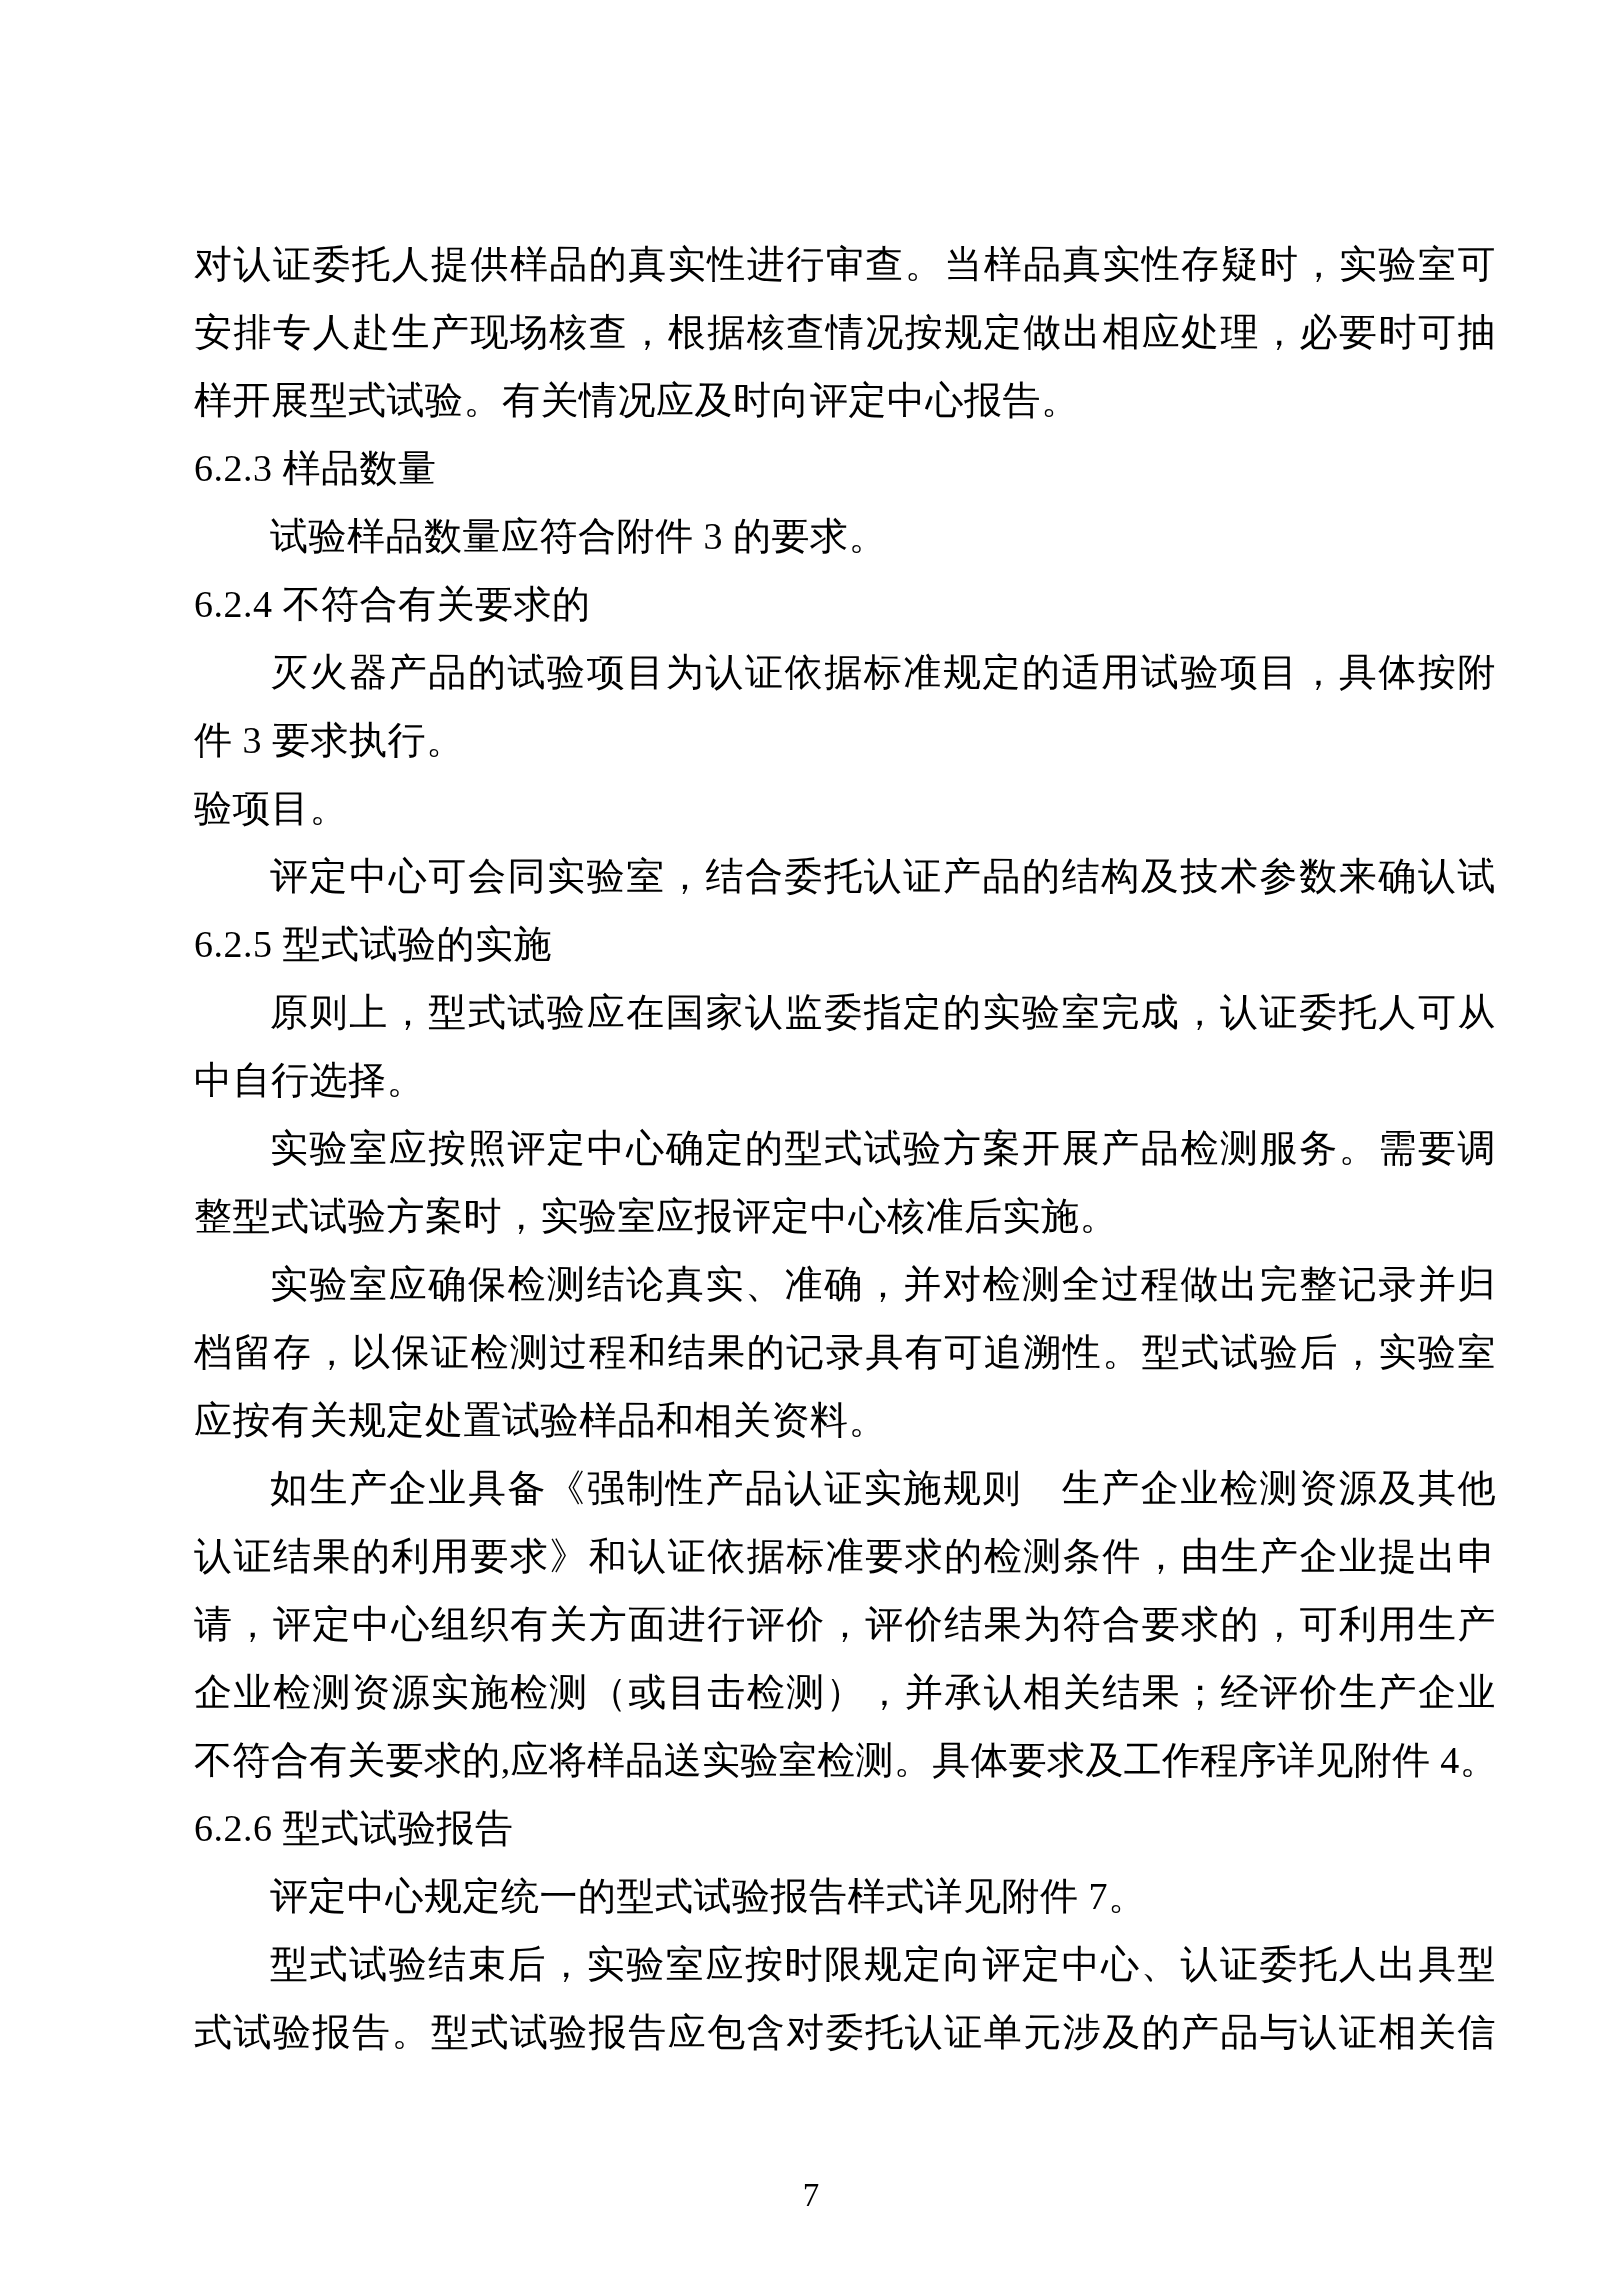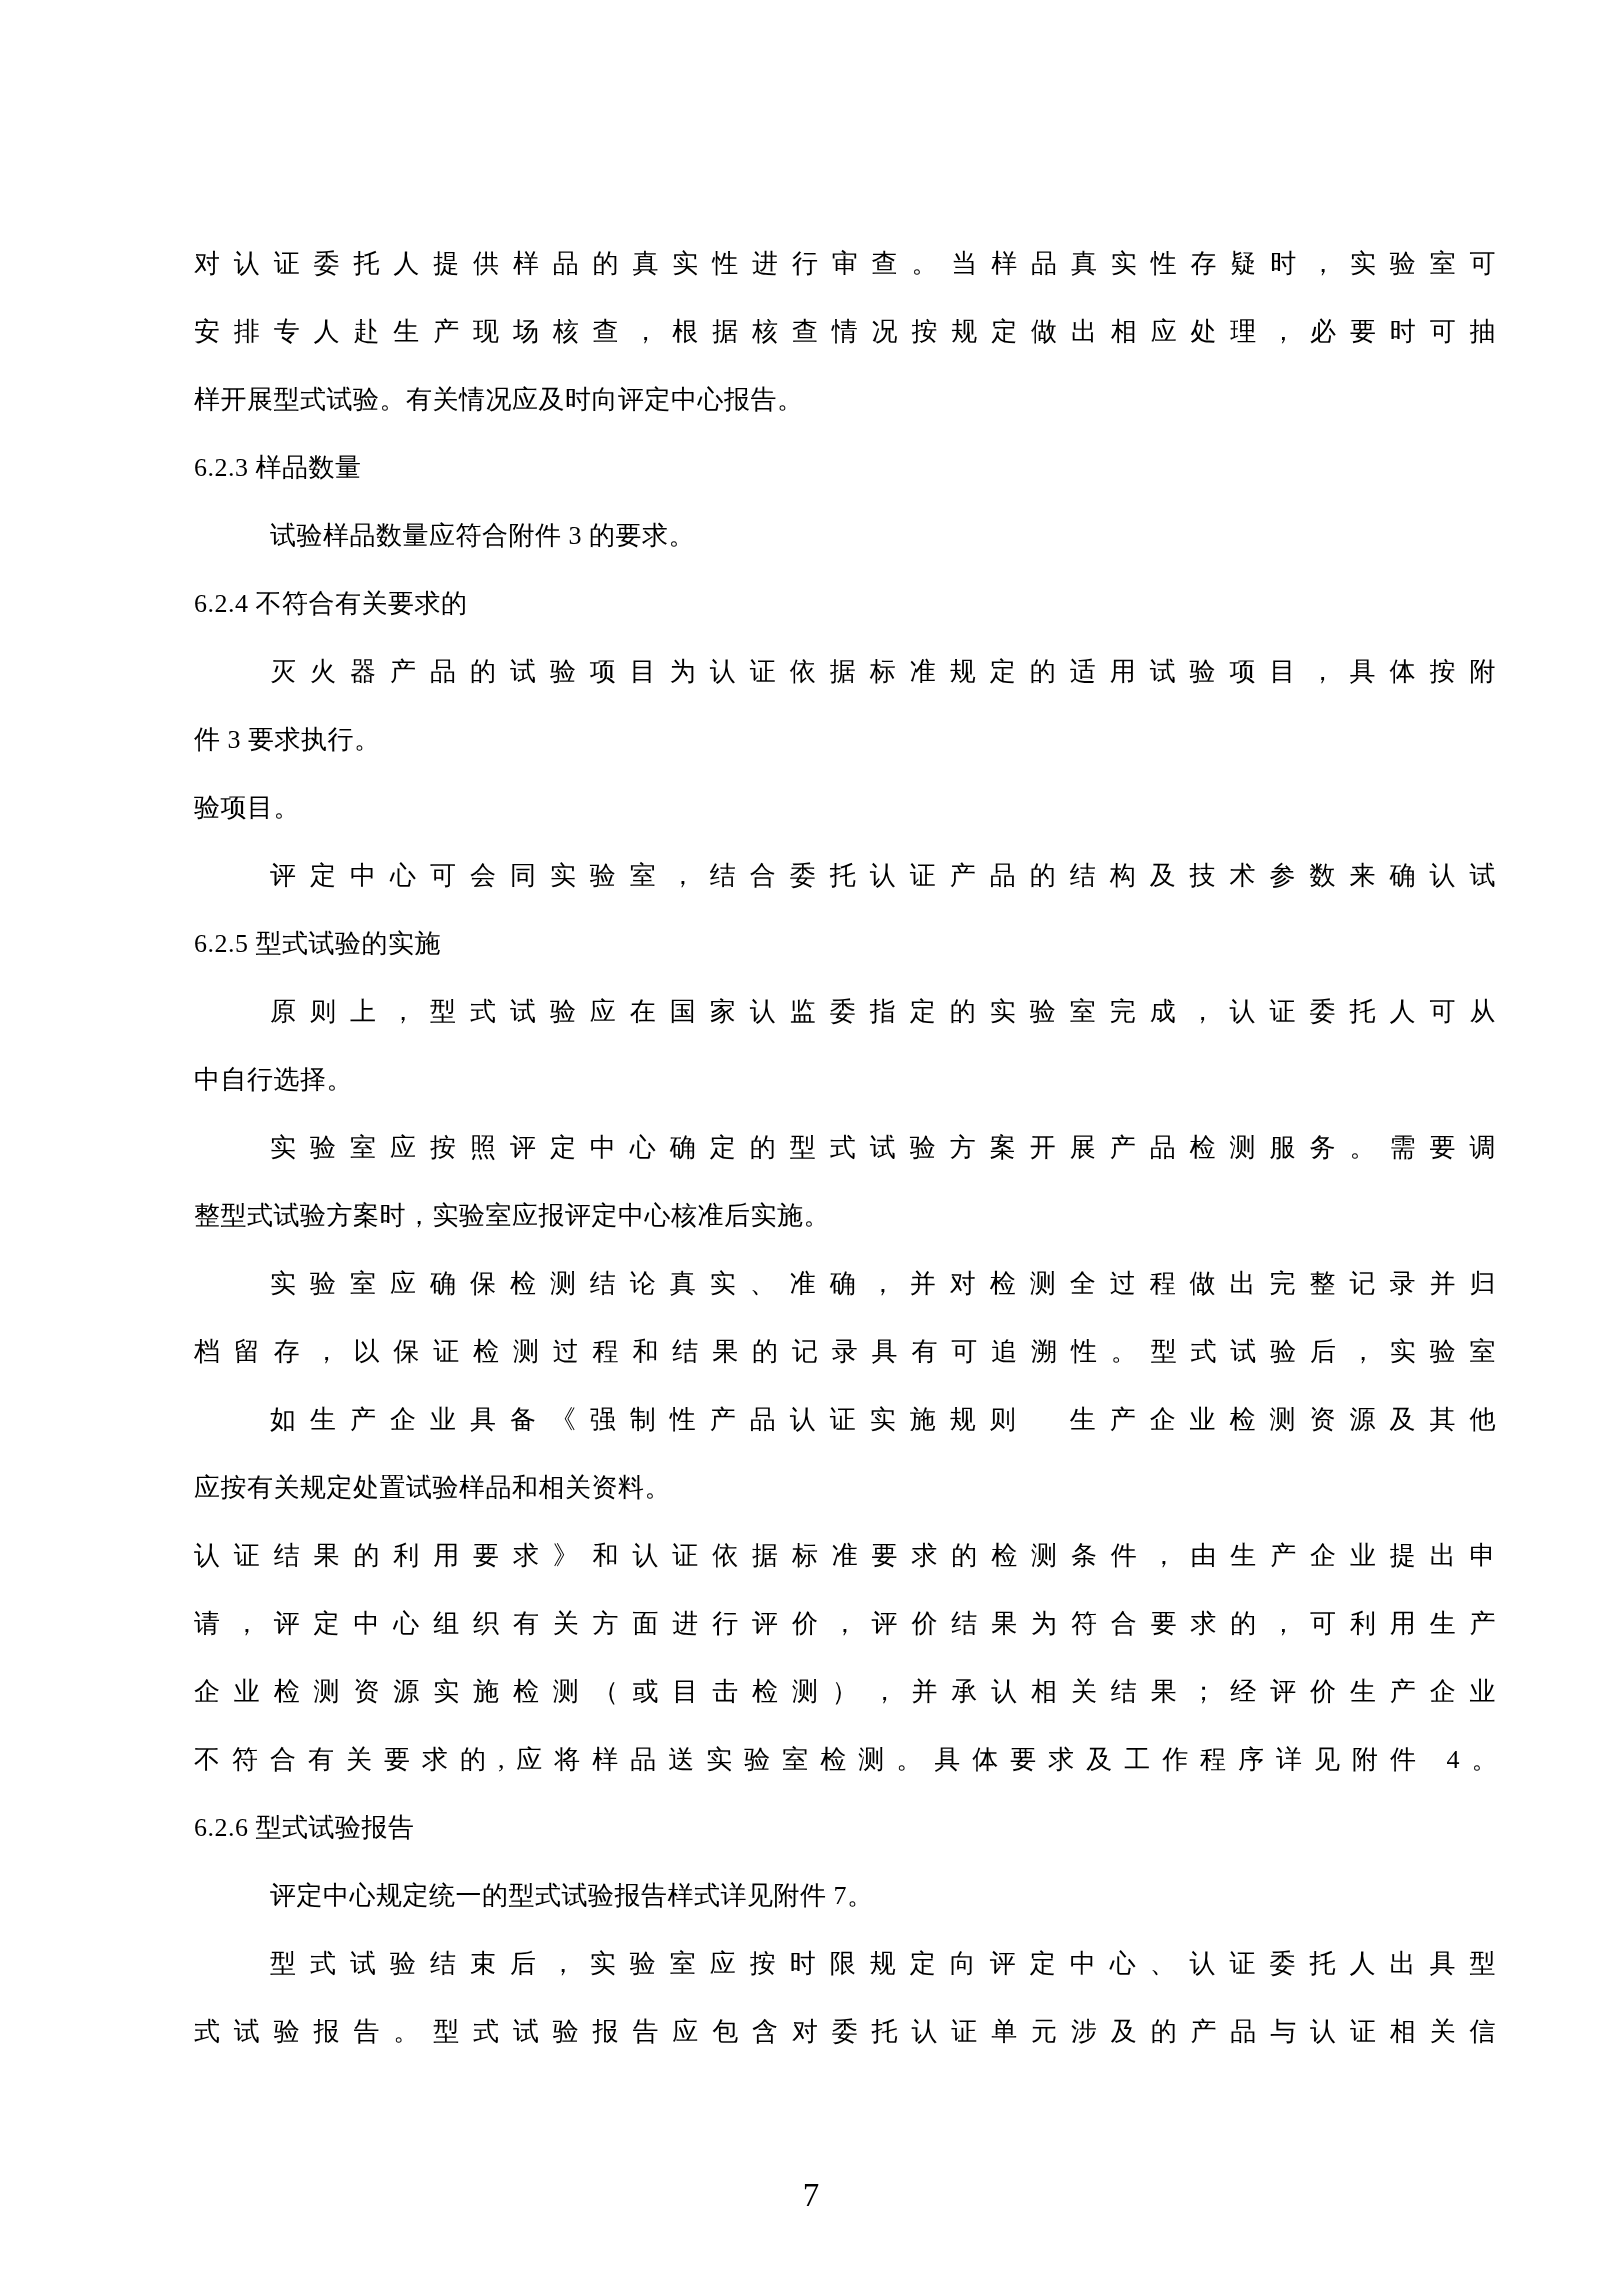--- a/index.html
+++ b/index.html
@@ -16,21 +16,21 @@
     background: #ffffff;
     overflow: hidden;
   }
   .text-block {
     position: absolute;
     left: 194px;
     top: 230px;
     width: 1302px;
   }
   .line {
-    font-size: 26px;
+    font-size: 38px;
     line-height: 68px;
     height: 68px;
     letter-spacing: 0.5px;
     text-align: justify;
     text-align-last: left;
     white-space: nowrap;
   }
   .line.indent { padding-left: 76px; }
   .line.justify { text-align-last: justify; }
   .line.tight { letter-spacing: -1.5px; }
@@ -59,22 +59,22 @@
       <div class="line">件 3 要求执行。</div>
       <div class="line">验项目。</div>
       <div class="line indent justify">评定中心可会同实验室，结合委托认证产品的结构及技术参数来确认试</div>
       <div class="line">6.2.5 型式试验的实施</div>
       <div class="line indent justify">原则上，型式试验应在国家认监委指定的实验室完成，认证委托人可从</div>
       <div class="line">中自行选择。</div>
       <div class="line indent justify">实验室应按照评定中心确定的型式试验方案开展产品检测服务。需要调</div>
       <div class="line">整型式试验方案时，实验室应报评定中心核准后实施。</div>
       <div class="line indent justify">实验室应确保检测结论真实、准确，并对检测全过程做出完整记录并归</div>
       <div class="line justify">档留存，以保证检测过程和结果的记录具有可追溯性。型式试验后，实验室</div>
+      <div class="line">应按有关规定处置试验样品和相关资料。</div>
       <div class="line indent justify">如生产企业具备《强制性产品认证实施规则　生产企业检测资源及其他</div>
-      <div class="line">应按有关规定处置试验样品和相关资料。</div>
       <div class="line justify">认证结果的利用要求》和认证依据标准要求的检测条件，由生产企业提出申</div>
       <div class="line justify">请，评定中心组织有关方面进行评价，评价结果为符合要求的，可利用生产</div>
       <div class="line justify">企业检测资源实施检测（或目击检测），并承认相关结果；经评价生产企业</div>
       <div class="line justify tight">不符合有关要求的,应将样品送实验室检测。具体要求及工作程序详见附件 4。</div>
       <div class="line">6.2.6 型式试验报告</div>
       <div class="line indent">评定中心规定统一的型式试验报告样式详见附件 7。</div>
       <div class="line indent justify">型式试验结束后，实验室应按时限规定向评定中心、认证委托人出具型</div>
       <div class="line justify">式试验报告。型式试验报告应包含对委托认证单元涉及的产品与认证相关信</div>
     </div>
   <div class="page-number">7</div>

